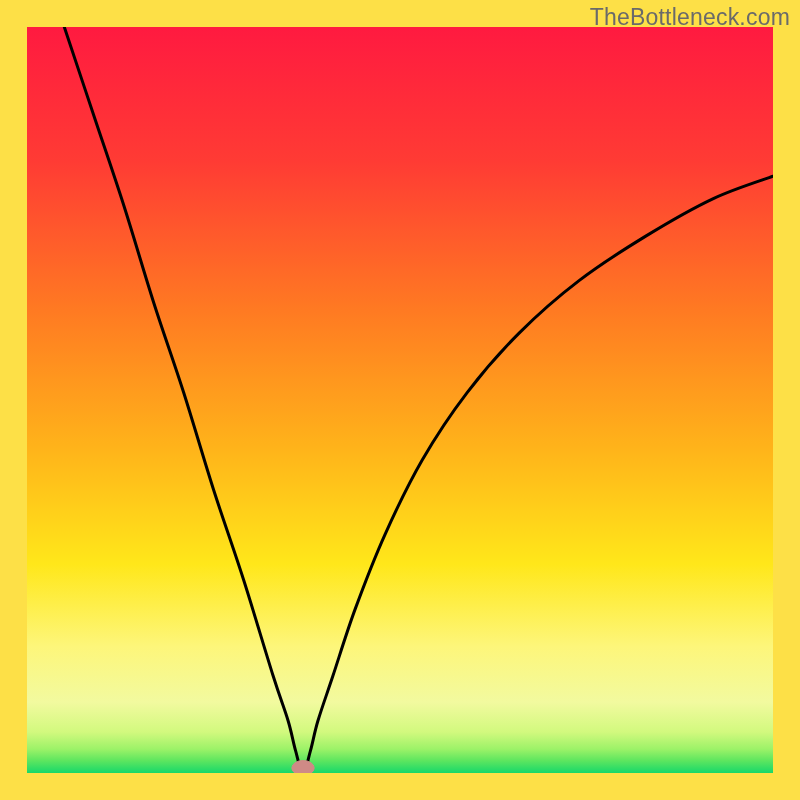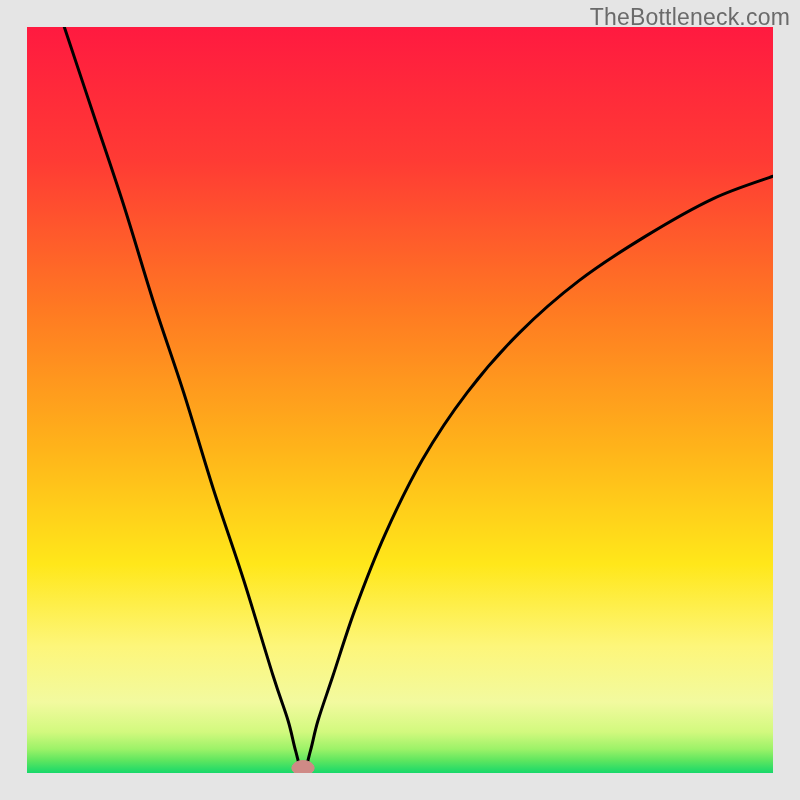--- a/index.html
+++ b/index.html
@@ -8,21 +8,21 @@
     width: 800px;
     height: 800px;
     overflow: hidden;
     background: #000;
     font-family: Arial, Helvetica, sans-serif;
   }
   .frame {
     position: relative;
     width: 800px;
     height: 800px;
-    background: #e5e5e5;
+    background: #fde047;
   }
   .plot-area {
     position: absolute;
     left: 27px;
     top: 27px;
     width: 746px;
     height: 746px;
     
   }
   .watermark {

